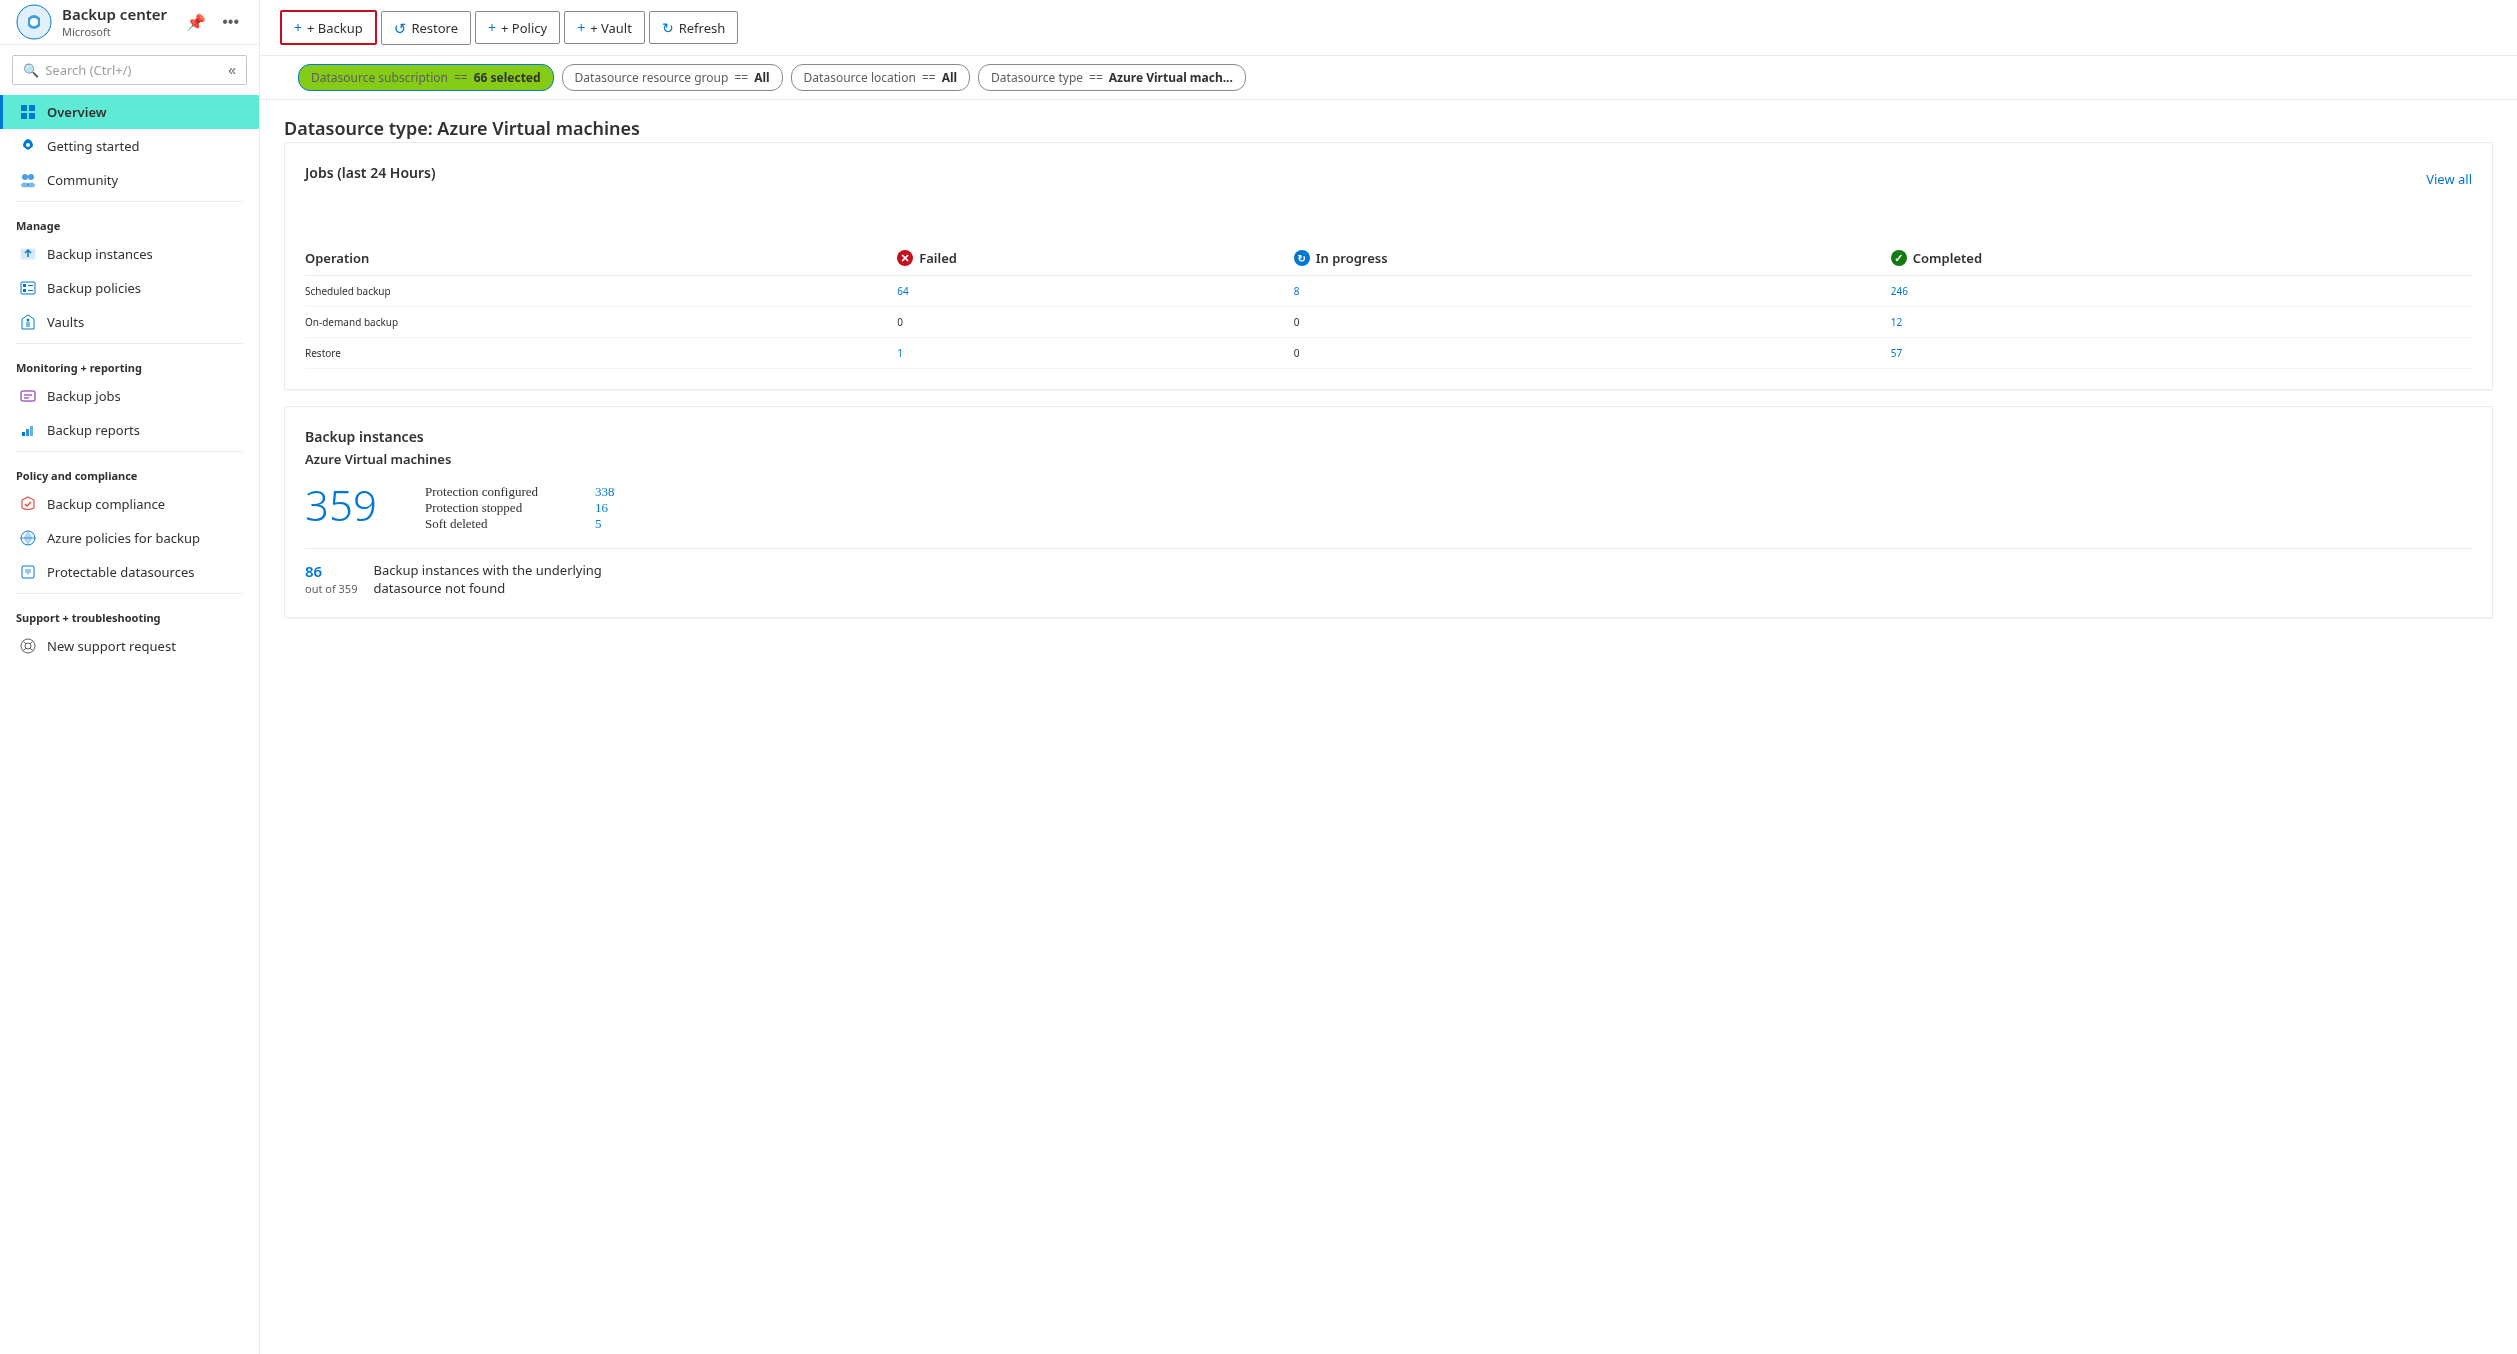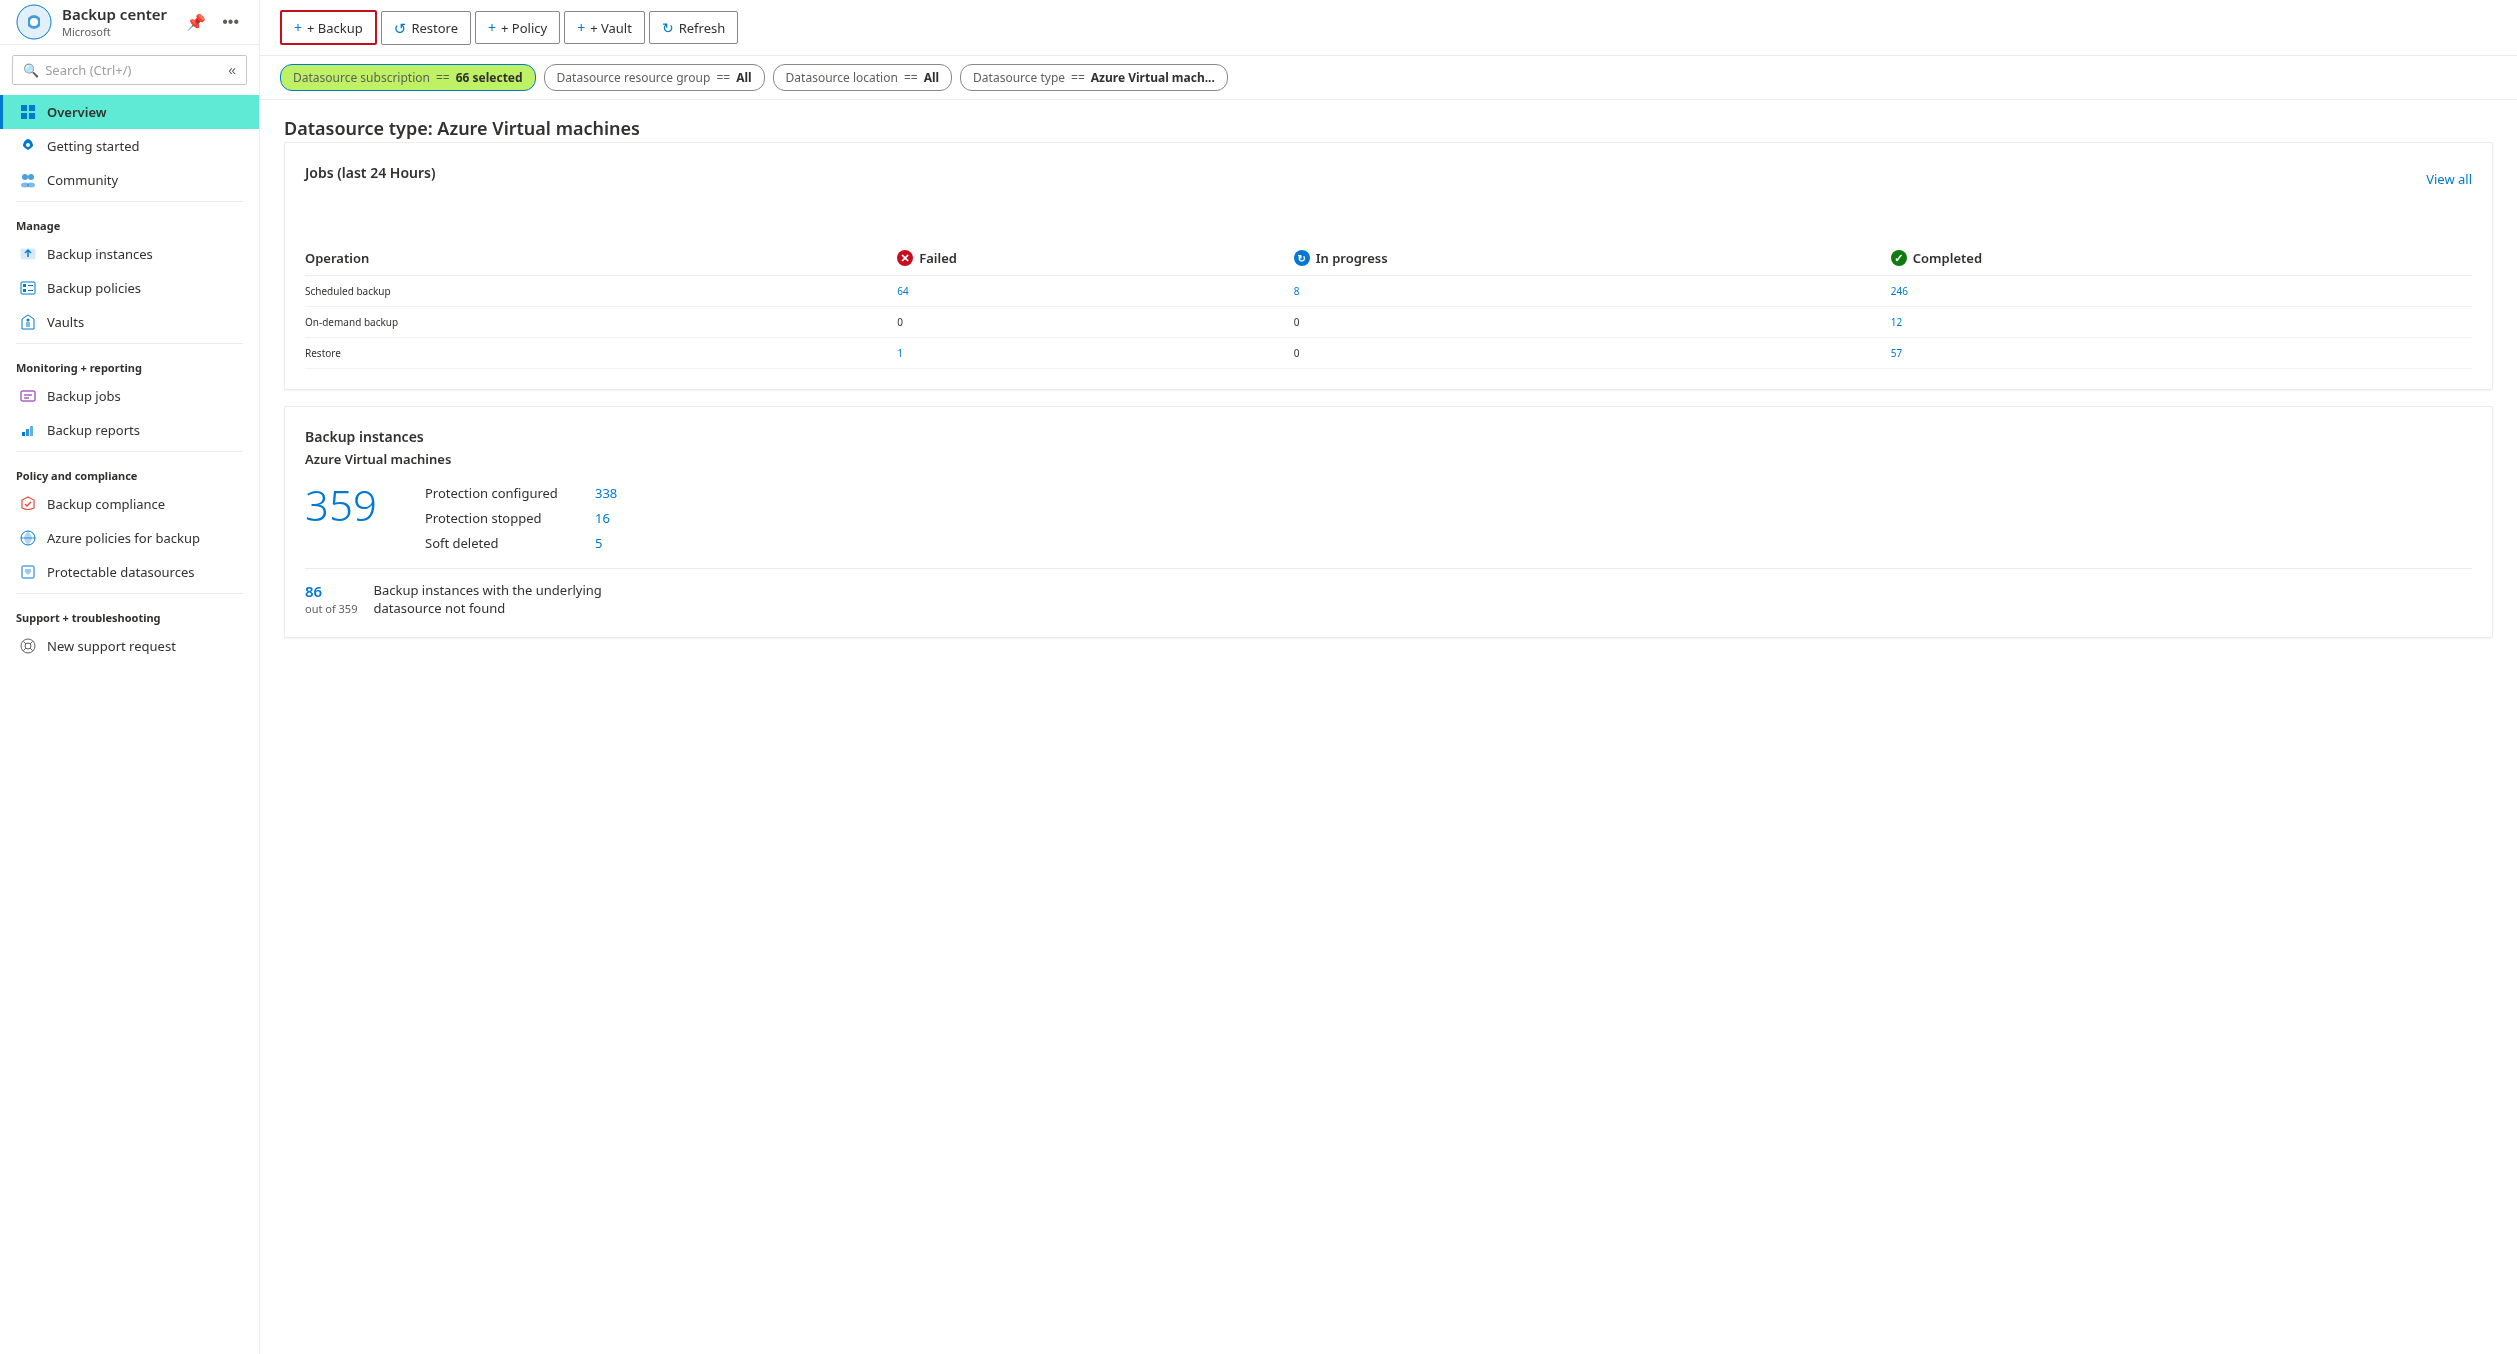--- a/index.html
+++ b/index.html
@@ -128,22 +128,23 @@
       padding: 4px 12px;
       border: 1px solid #8a8886;
       border-radius: 12px;
       font-size: 12px;
       cursor: pointer;
       background: #fff;
       color: #323130;
       gap: 4px;
     }
     .filter-pill.active-filter {
-      background: #bef264;
+      background: #84cc16;
       border-color: #0078d4;
+      margin-left: 18px;
     }
     .filter-pill .filter-key { color: #605e5c; }
     .filter-pill .filter-eq { color: #605e5c; margin: 0 2px; }
     .filter-pill .filter-val { font-weight: 700; color: #323130; }
 
     
     .content {
       padding: 16px 24px;
       background: #fff;
       flex: 1;
@@ -213,21 +214,21 @@
       gap: 40px;
       align-items: flex-start;
     }
     .instances-big-num {
       font-size: 42px;
       font-weight: 300;
       color: #0078d4;
       line-height: 1;
       min-width: 80px;
     }
-    .instances-stats { display: flex; flex-direction: column; gap: 7px; }
+    .instances-stats { display: flex; flex-direction: column; gap: 0; font-family: Liberation Serif, serif; }
     .stat-row { display: flex; align-items: center; gap: 10px; font-size: 13px; }
     .stat-label { color: #323130; min-width: 160px; }
     .stat-val { color: #0078d4; font-weight: 400; cursor: pointer; }
     .instances-underlying {
       margin-top: 16px;
       padding-top: 12px;
       border-top: 1px solid #edebe9;
       display: flex;
       gap: 16px;
       align-items: flex-start;

